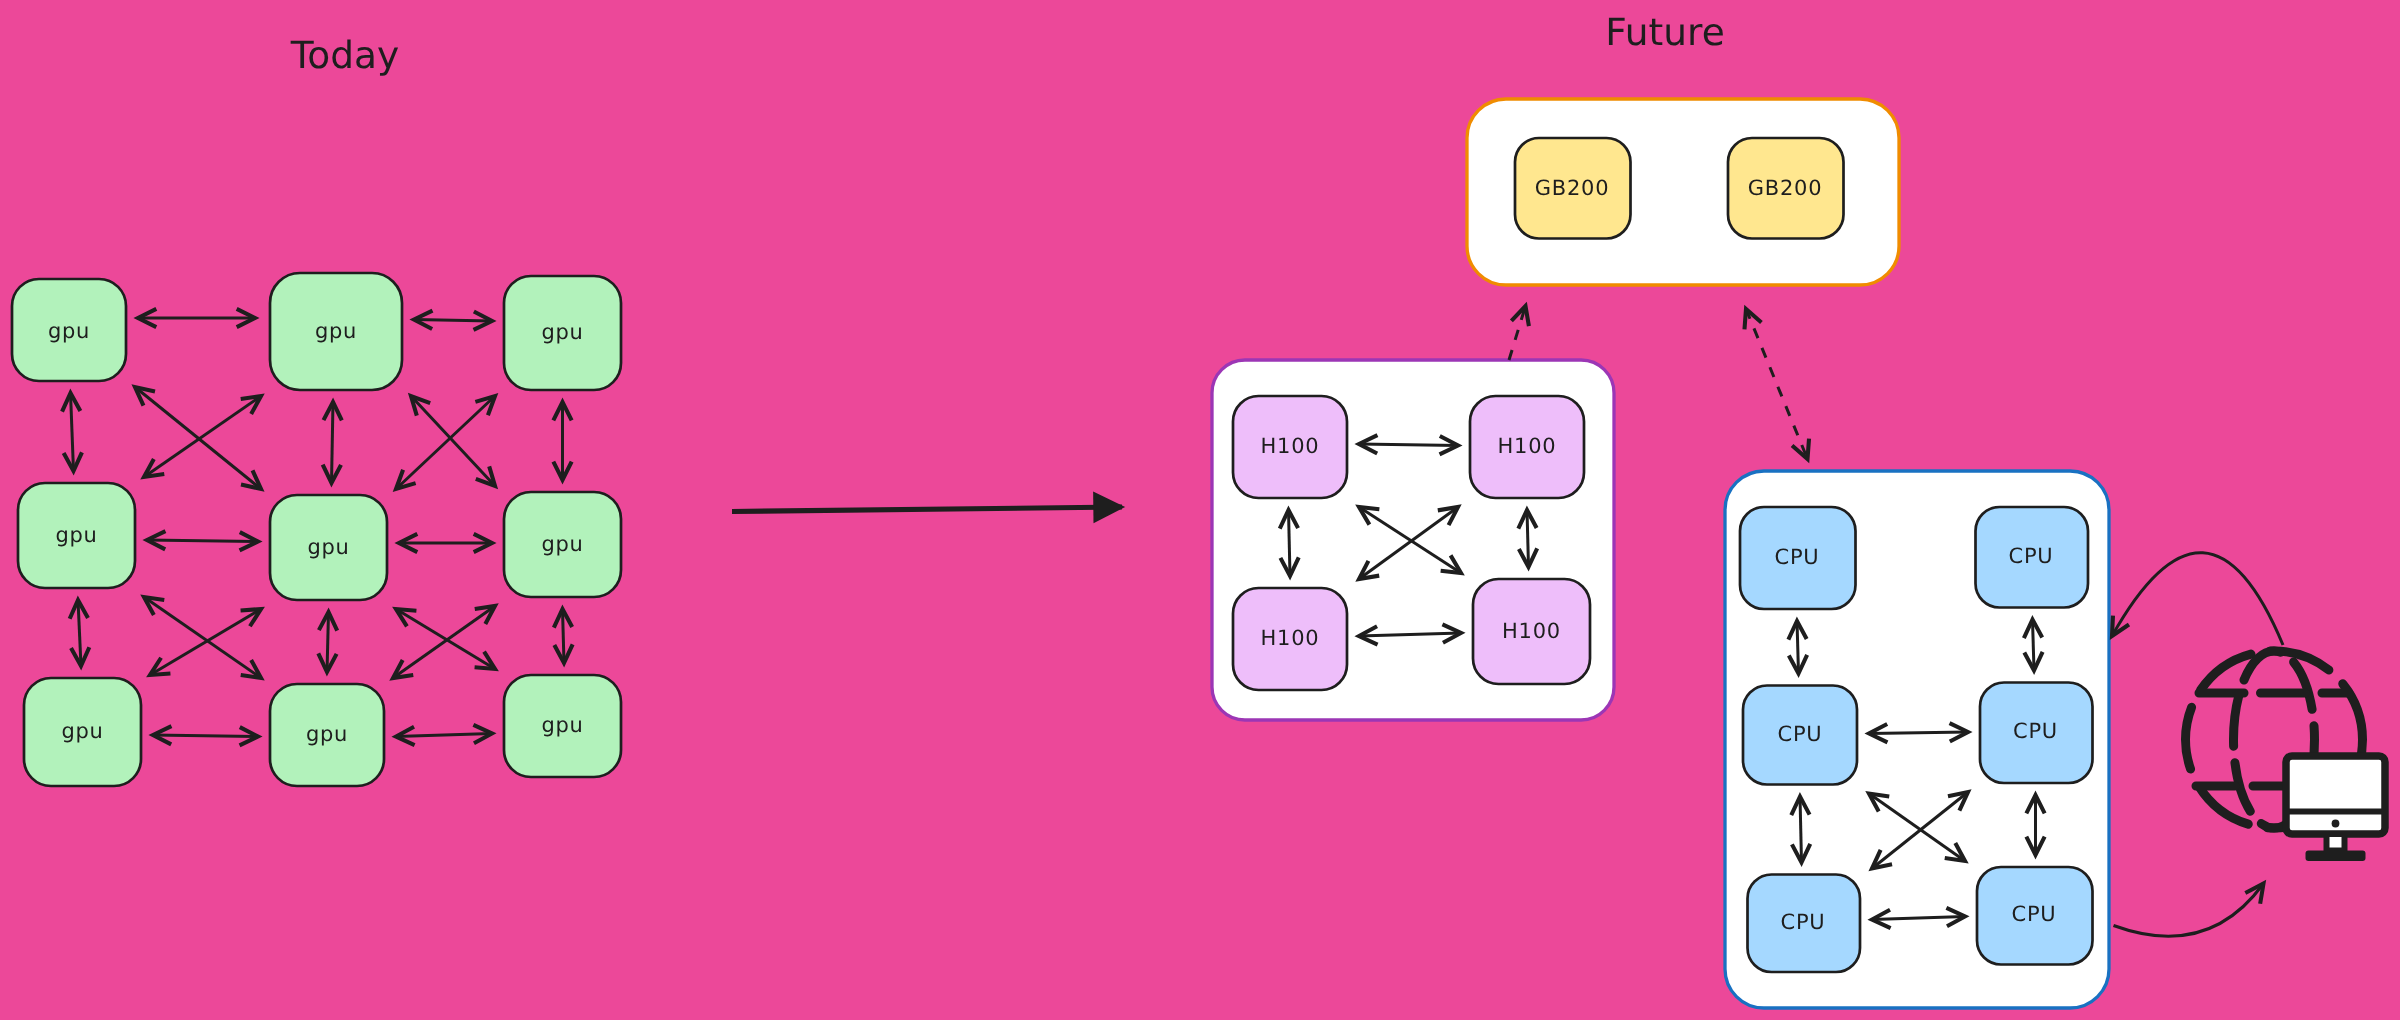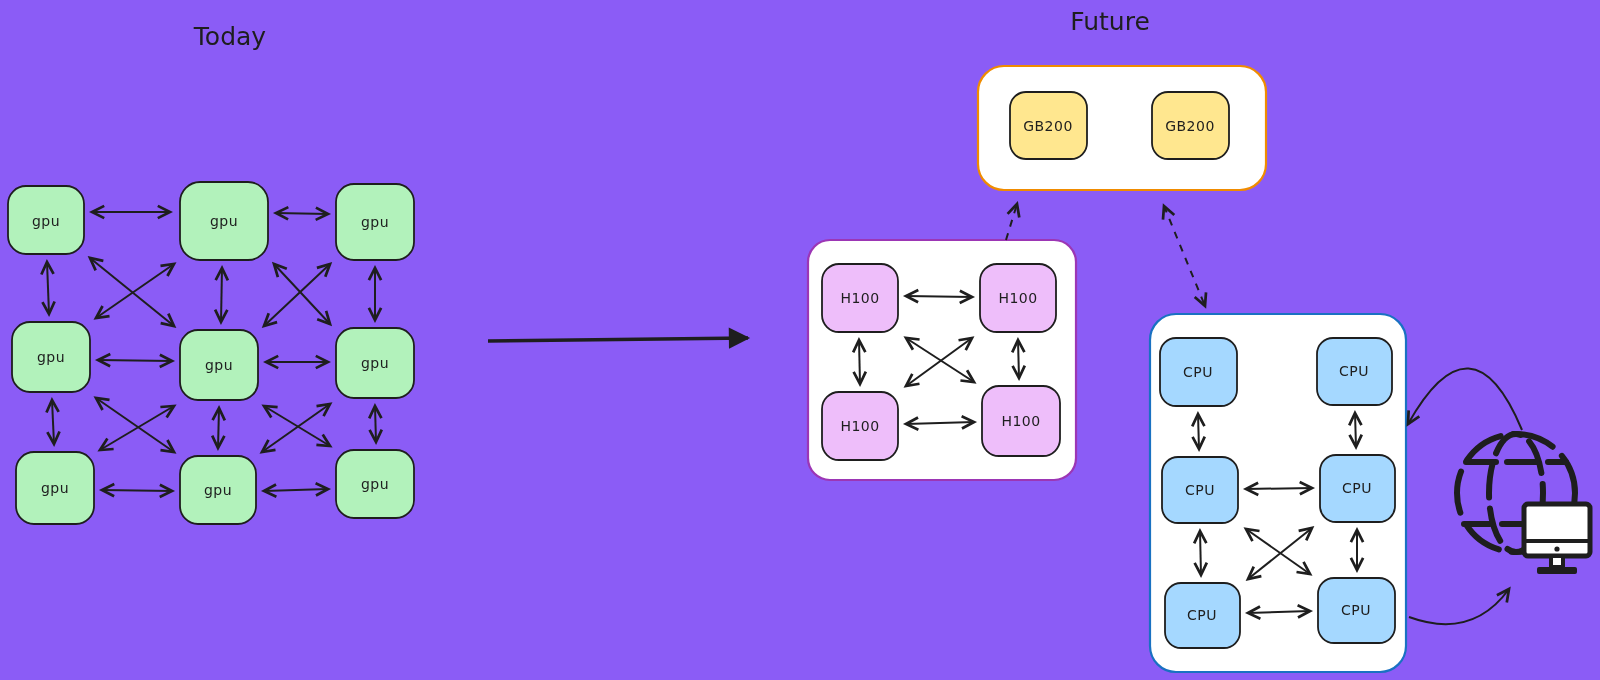--- a/index.html
+++ b/index.html
@@ -1,16 +1,16 @@
 <!DOCTYPE html>
 <html><head>
 <meta charset="utf-8">
 <style>
   html,body{margin:0;padding:0;background:#ffffff;}
-  .canvas{position:relative;width:1600px;height:680px;background:#8b5cf6;overflow:hidden;
+  .canvas{position:relative;width:1600px;height:680px;background:#ec4899;overflow:hidden;
           font-family:"DejaVu Sans",sans-serif;}
   svg{display:block;}
   .title{font-size:25px;fill:#1e1e1e;text-anchor:middle;font-family:"DejaVu Sans",sans-serif;}
   .nodelbl{font-size:14px;fill:#1e1e1e;text-anchor:middle;dominant-baseline:central;
            font-family:"DejaVu Sans",sans-serif;letter-spacing:.5px;}
   .node{stroke:#1e1e1e;stroke-width:1.8;}
   .container{fill:#ffffff;stroke-width:2.2;}
   .arw{stroke:#1e1e1e;stroke-width:2;fill:none;}
   .arw.thick{stroke-width:3.4;}
   .arw.dashed{stroke-dasharray:7 7;}

